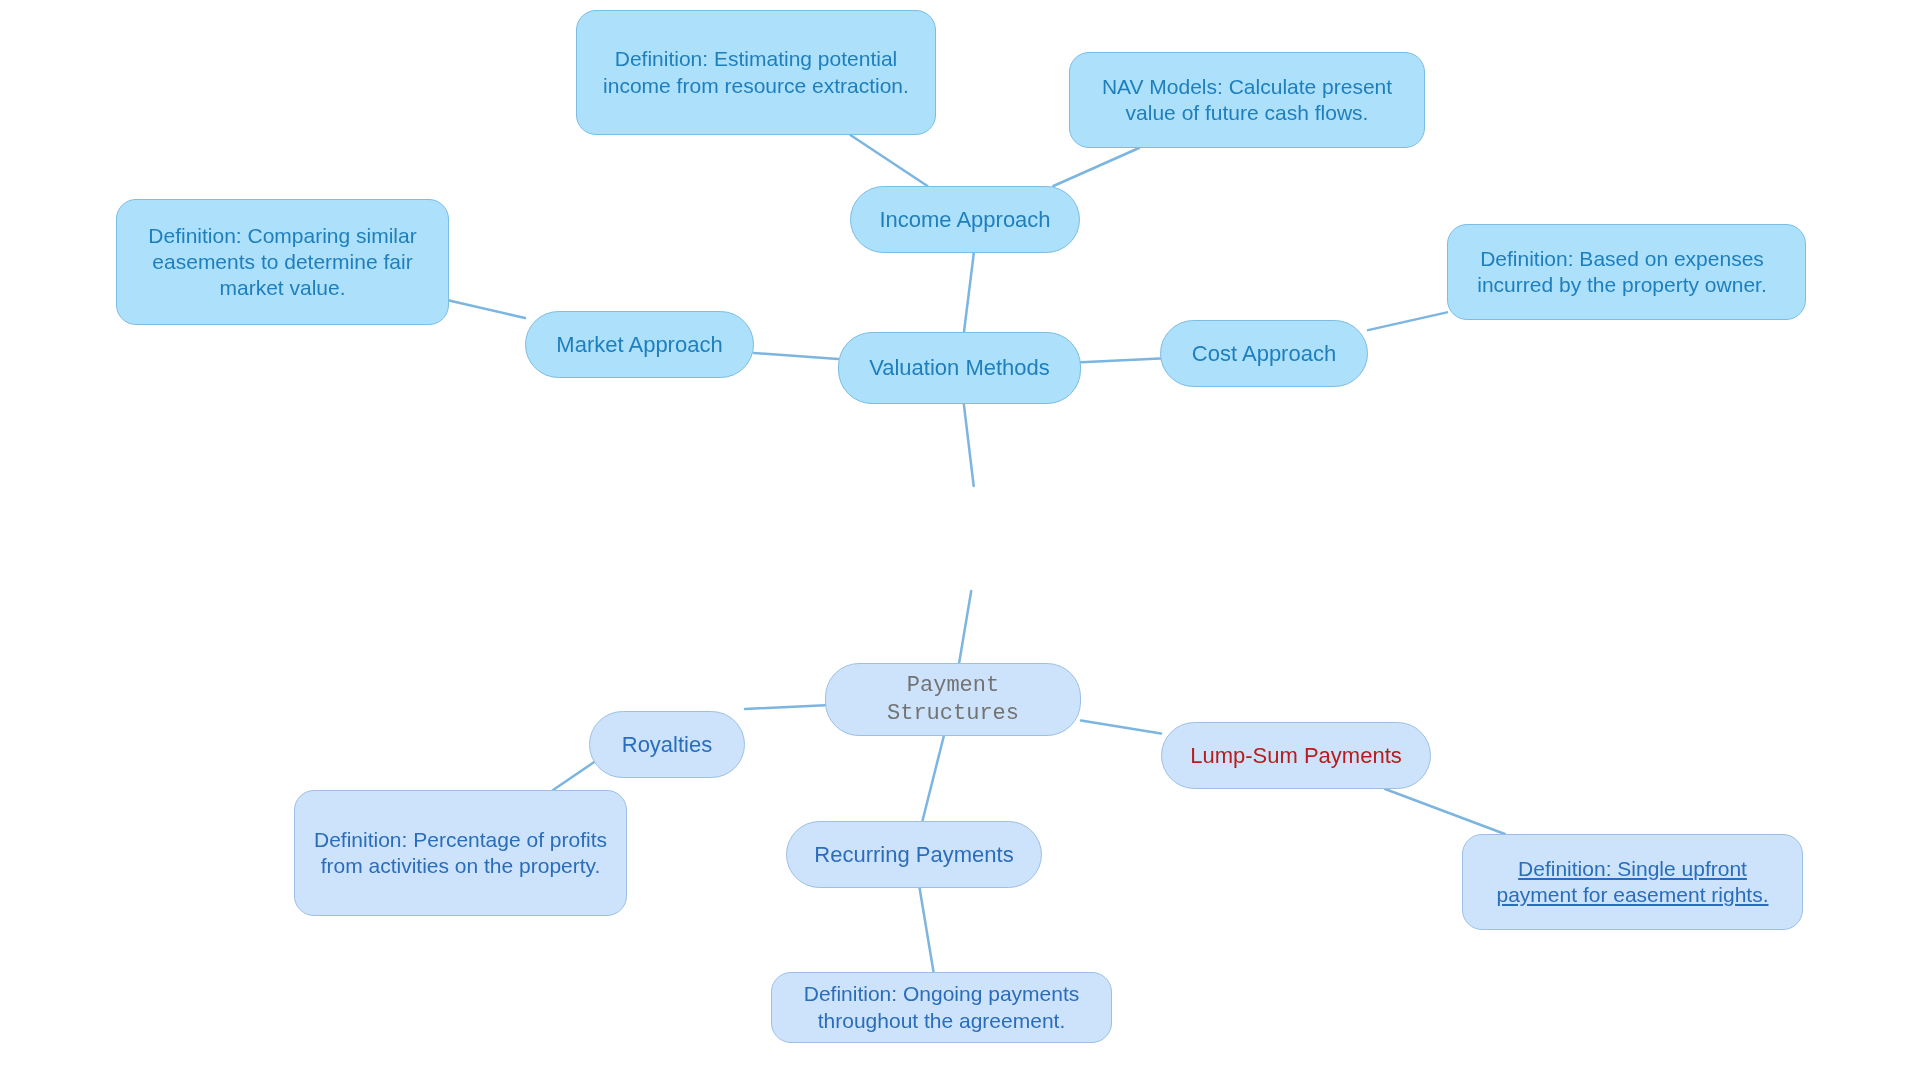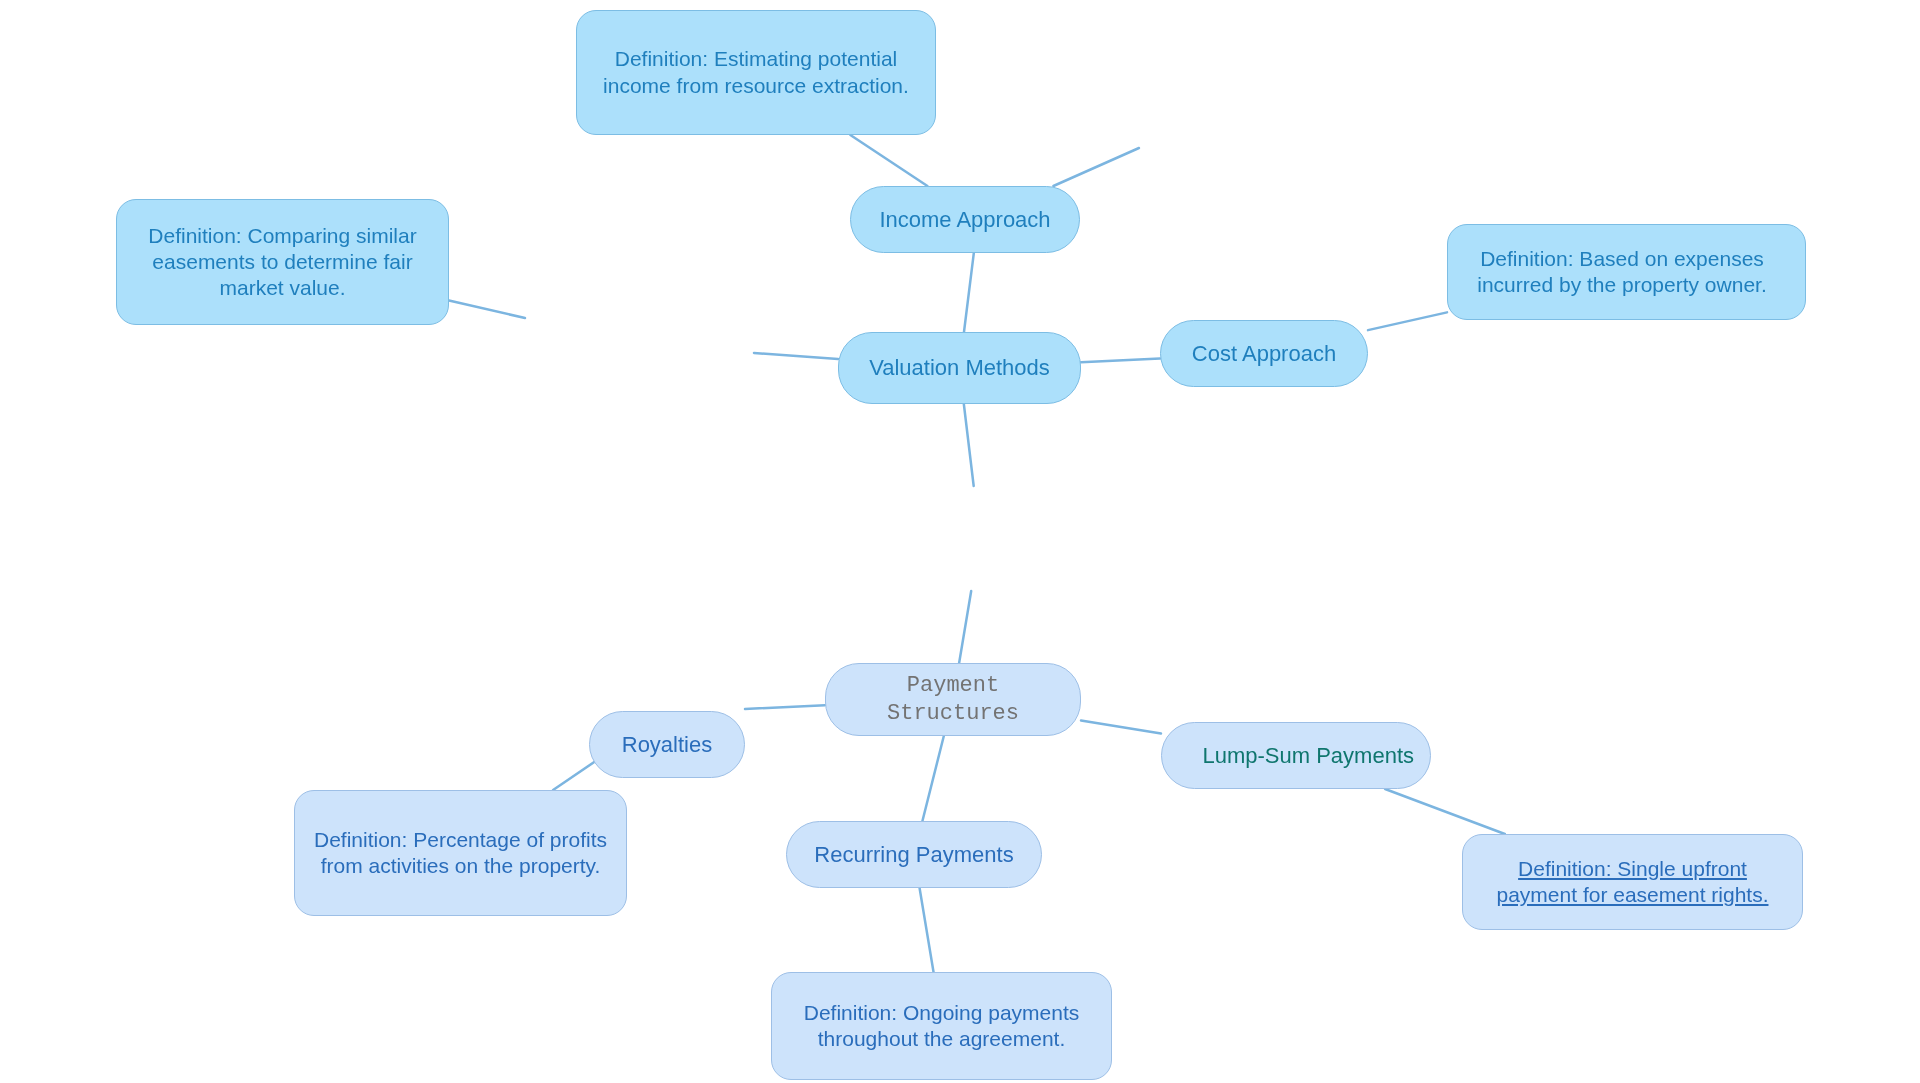--- a/index.html
+++ b/index.html
@@ -103,21 +103,27 @@
   </div>
 
   <div class="node node-branch" id="n-income-approach" style="left: 850px; top: 186px; width: 230px; height: 67px; background: rgb(172, 224, 251); border-color: rgb(124, 189, 228); color: rgb(31, 127, 189);">
     <span>Income Approach</span>
   </div>
 
   <div class="node node-leaf-top" id="n-income-definition" style="left: 576px; top: 10px; width: 360px; height: 125px; background: rgb(172, 224, 251); border-color: rgb(124, 189, 228); color: rgb(31, 127, 189); justify-content: flex-end;">
     <span>Definition: Estimating potential income from resource extraction.</span>
   </div>
 
+  <div class="node node-leaf-top" id="n-nav-models" style="left: 1069px; top: 52px; width: 356px; height: 96px; background: rgb(172, 224, 251); border-color: rgb(124, 189, 228); color: rgb(31, 127, 189);">
+    <span>NAV Models: Calculate present value of future cash flows.</span>
+  </div>
 
+  <div class="node node-branch" id="n-market-approach" style="left: 525px; top: 311px; width: 229px; height: 67px; background: rgb(172, 224, 251); border-color: rgb(124, 189, 228); color: rgb(31, 127, 189);">
+    <span>Market Approach</span>
+  </div>
 
   <div class="node node-leaf-top" id="n-market-definition" style="left: 116px; top: 199px; width: 333px; height: 126px; background: rgb(172, 224, 251); border-color: rgb(124, 189, 228); color: rgb(31, 127, 189);">
     <span>Definition: Comparing similar easements to determine fair market value.</span>
   </div>
 
   <div class="node node-branch" id="n-cost-approach" style="left: 1160px; top: 320px; width: 208px; height: 67px; background: rgb(172, 224, 251); border-color: rgb(124, 189, 228); color: rgb(31, 127, 189);">
     <span>Cost Approach</span>
   </div>
 
   <div class="node node-leaf-top" id="n-cost-definition" style="left: 1447px; top: 224px; width: 359px; height: 96px; background: rgb(172, 224, 251); border-color: rgb(124, 189, 228); color: rgb(31, 127, 189); padding-left: 7px;">
@@ -129,29 +135,29 @@
   </div>
 
   <div class="node node-branch-low" id="n-royalties" style="left: 589px; top: 711px; width: 156px; height: 67px; background: rgb(205, 227, 251); border-color: rgb(157, 191, 230); color: rgb(42, 109, 187);">
     <span>Royalties</span>
   </div>
 
   <div class="node node-leaf-low" id="n-royalties-definition" style="left: 294px; top: 790px; width: 333px; height: 126px; background: rgb(205, 227, 251); border-color: rgb(157, 191, 230); color: rgb(42, 109, 187);">
     <span>Definition: Percentage of profits from activities on the property.</span>
   </div>
 
-  <div class="node node-branch-low" id="n-lump-sum-payments" style="left: 1161px; top: 722px; width: 270px; height: 67px; background: rgb(205, 227, 251); border-color: rgb(157, 191, 230); color: #0f766e; justify-content: flex-end;">
+  <div class="node node-branch-low" id="n-lump-sum-payments" style="left: 1161px; top: 722px; width: 270px; height: 67px; background: rgb(205, 227, 251); border-color: rgb(157, 191, 230); color: #b91c1c;">
     <span>Lump-Sum Payments</span>
   </div>
 
   <div class="node node-leaf-low" id="n-lump-sum-definition" style="left: 1462px; top: 834px; width: 341px; height: 96px; background: rgb(205, 227, 251); border-color: rgb(157, 191, 230); color: rgb(42, 109, 187); text-decoration: underline;">
     <span>Definition: Single upfront payment for easement rights.</span>
   </div>
 
   <div class="node node-branch-low" id="n-recurring-payments" style="left: 786px; top: 821px; width: 256px; height: 67px; background: rgb(205, 227, 251); border-color: rgb(157, 191, 230); color: rgb(42, 109, 187);">
     <span>Recurring Payments</span>
   </div>
 
-  <div class="node node-leaf-low" id="n-recurring-definition" style="left: 771px; top: 972px; width: 341px; height: 108px; background: rgb(205, 227, 251); border-color: rgb(157, 191, 230); color: rgb(42, 109, 187);">
+  <div class="node node-leaf-low" id="n-recurring-definition" style="left: 771px; top: 972px; width: 341px; height: 71px; background: rgb(205, 227, 251); border-color: rgb(157, 191, 230); color: rgb(42, 109, 187);">
     <span>Definition: Ongoing payments throughout the agreement.</span>
   </div>
 
 </div>
 
 </body></html>

